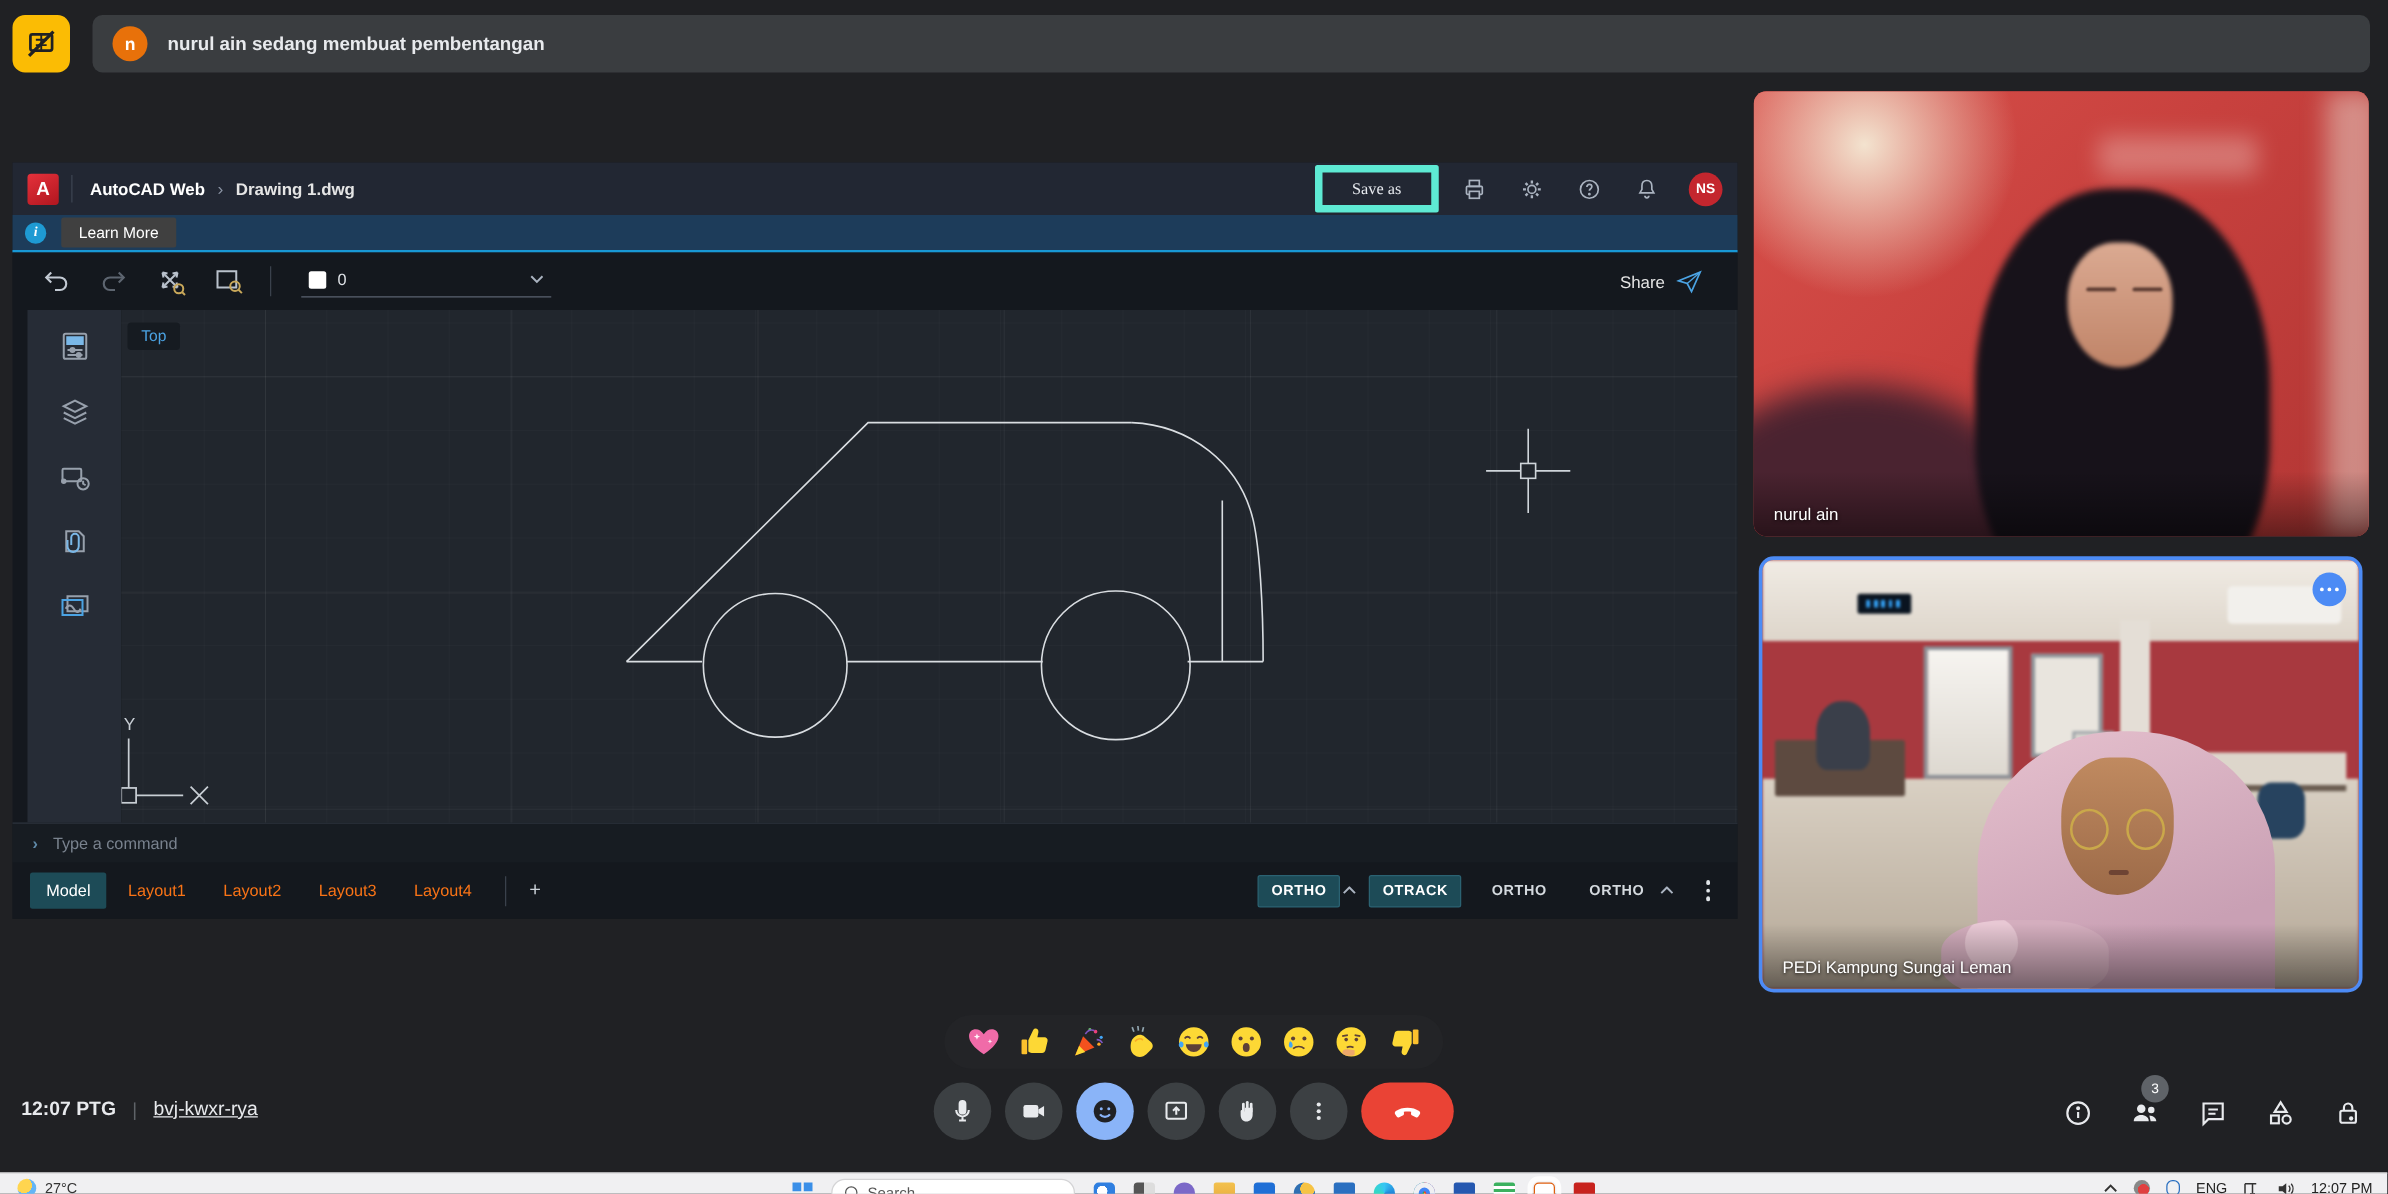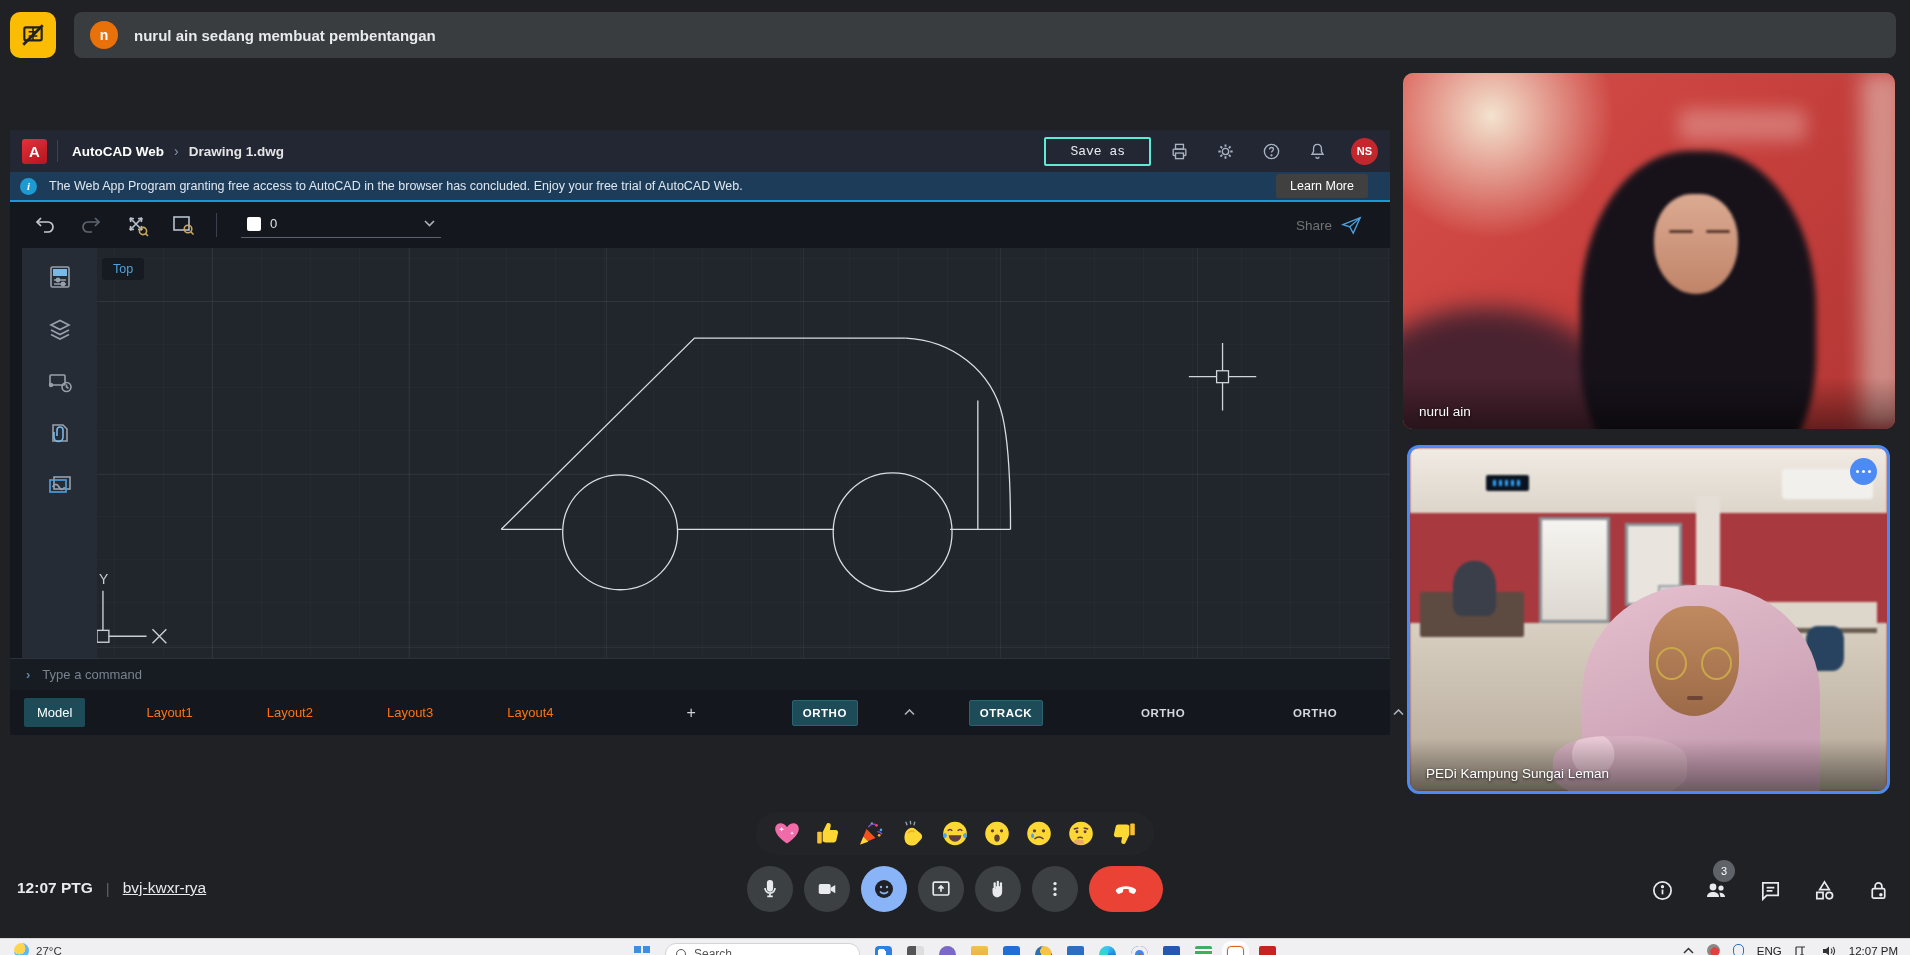--- a/index.html
+++ b/index.html
@@ -19,42 +19,42 @@
   .acad { position:absolute; left:10px; top:130px; width:1380px; height:605px; display:flex; flex-direction:column;
           background:#14181e; }
   .acad-header { height:42px; background:#222733; display:flex; align-items:center; padding:0 12px; gap:10px; }
   .acad-logo { width:25px; height:25px; background:linear-gradient(150deg,#e5313b,#b0161f); border-radius:3px;
                color:#fff; font-weight:bold; font-size:15px; display:flex; align-items:center; justify-content:center; }
   .hdr-div { width:1px; height:22px; background:#3c4452; }
   .crumb-app { color:#fff; font-weight:bold; font-size:13.5px; margin-left:4px; }
   .crumb-sep { color:#8a93a3; font-size:14px; }
   .crumb-file { color:#e5e5e5; font-weight:bold; font-size:13.5px; }
   .hdr-spacer { flex:1; }
-  .saveas-btn { border:2px solid #5eead4; background:transparent; color:#e8ebf0; font-size:13px;
-                padding:5px 24px; border-radius:2px; font-family:Liberation Mono, monospace; }
+  .saveas-btn { border:6px solid #5eead4; background:transparent; color:#e8ebf0; font-size:13px;
+                padding:5px 24px; border-radius:2px; font-family:Liberation Serif, serif; }
   .hdr-icon { width:20px; height:20px; margin:0 8px; display:flex; align-items:center; justify-content:center; }
   .avatar-ns { width:27px; height:27px; border-radius:50%; background:#c4262e; color:#fff; font-size:11px;
                font-weight:bold; display:flex; align-items:center; justify-content:center; margin-left:6px; }
 
   .acad-banner { height:30px; background:#1d3c5a; border-bottom:2px solid #1898d5; display:flex; align-items:center;
                  padding:0 10px; gap:12px; }
   .info-dot { width:17px; height:17px; border-radius:50%; background:#1e9ad3; color:#fff; font-size:11px; font-weight:bold;
               display:flex; align-items:center; justify-content:center; font-family:"Liberation Serif",serif; font-style:italic; }
   .banner-text { color:#dfe7ef; font-size:12.5px; flex:1; }
   .learnmore-btn { background:#404040; border:none; color:#fff; font-size:12.5px; padding:5px 14px; border-radius:2px;
                    margin-right:12px; font-family:inherit; }
 
   .acad-toolbar { height:46px; background:#14181e; display:flex; align-items:center; padding-left:22px; }
   .tb-icon { width:26px; height:26px; margin-right:20px; display:flex; align-items:center; justify-content:center; }
   .tb-sep { width:1px; height:24px; background:#3a414c; margin:0 16px 0 0; }
   .layer-ctl { display:flex; align-items:center; gap:9px; border-bottom:1px solid #5a6270; width:200px;
                padding:4px 6px 6px 6px; margin-left:8px; }
   .layer-swatch { width:14px; height:14px; background:#fff; border-radius:2px; }
   .layer-val { color:#dfe3e8; font-size:13px; flex:1; }
-  .share-ctl { margin-left:auto; margin-right:28px; display:flex; align-items:center; gap:9px; color:#737373; font-size:13.5px; }
+  .share-ctl { margin-left:auto; margin-right:28px; display:flex; align-items:center; gap:9px; color:#e5e5e5; font-size:13.5px; }
 
   .acad-main { flex:1; display:flex; min-height:0;margin-left:12px; }
   .acad-side { width:75px; background:#262c36; display:flex; flex-direction:column; align-items:center;
                padding-top:16px; gap:26px; }
   .side-icon { width:26px; height:26px; }
 
   .acad-canvas { flex:1; position:relative; background:#21262d; overflow:hidden;
       background-image:
         linear-gradient(rgba(255,255,255,0.05) 1px, transparent 1px),
         linear-gradient(90deg, rgba(255,255,255,0.05) 1px, transparent 1px),
@@ -64,21 +64,21 @@
       background-position:115px 53px; }
   .view-badge { position:absolute; left:5px; top:10px; background:#161b21; color:#4ba3e3; font-size:12.5px;
                 padding:4px 11px; border-radius:3px; z-index:2; }
   .canvas-svg { position:absolute; inset:0; width:100%; height:100%; }
 
   .acad-cmd { height:32px; background:#171c22; border-top:1px solid #2c323c; display:flex; align-items:center;
               padding-left:16px; gap:12px; }
   .cmd-chevron { color:#5f89a8; font-size:13px; font-weight:bold; }
   .cmd-placeholder { color:#79828e; font-size:13px; }
 
-  .acad-tabs { height:45px; background:#14181e; display:flex; align-items:center; padding:0 14px;gap:44px; }
+  .acad-tabs { height:45px; background:#14181e; display:flex; align-items:center; padding:0 14px; }
   .tab { color:#f97316; font-size:13px; padding:7px 13px; margin-right:4px; border-radius:2px; }
   .tab.active { background:#1d4b57; color:#fff; }
   .tabs-div { width:1px; height:24px; background:#3a414c; margin:0 10px; }
   .tab-plus { color:#ccd2d9; font-size:16px; padding:0 8px; }
   .tabs-spacer { flex:1; }
   .stat { color:#d4d9de; font-size:11.5px; font-weight:bold; letter-spacing:.5px; padding:6px 10px; border-radius:2px; }
   .stat.active { background:#1d4b57; color:#fff; border:1px solid #2b6272; }
   .stat-chev { margin:0 10px 0 2px; display:flex; }
   .kebab-v { display:flex; flex-direction:column; gap:3px; padding:4px 8px; margin-left:8px; }
   .kebab-v i { width:3.5px; height:3.5px; border-radius:50%; background:#e0e4e8; }
@@ -231,21 +231,20 @@
       <svg width="19" height="19" viewBox="0 0 24 24" fill="none" stroke="#aab3c0" stroke-width="1.7">
         <path d="M12 3c-3.2 0-5 2.4-5 5.5V12l-2 3.5h14L17 12V8.5C17 5.4 15.2 3 12 3z"></path>
         <path d="M10 18.5a2 2 0 0 0 4 0"></path>
       </svg>
     </span>
     <div class="avatar-ns">NS</div>
   </div>
 
   <div class="acad-banner">
     <span class="info-dot">i</span>
-    <span class="banner-text">The Web App Program granting free access to AutoCAD in the browser has concluded. Enjoy your free trial of AutoCAD Web.</span>
     <button class="learnmore-btn">Learn More</button>
   </div>
 
   <div class="acad-toolbar">
     <span class="tb-icon">
       <svg width="24" height="24" viewBox="0 0 24 24" fill="none" stroke="#c2c9d3" stroke-width="1.7">
         <path d="M8 5L4 9l4 4"></path>
           <path d="M4 9h11a5 5 0 0 1 0 10h-4"></path>
       </svg>
     </span>

